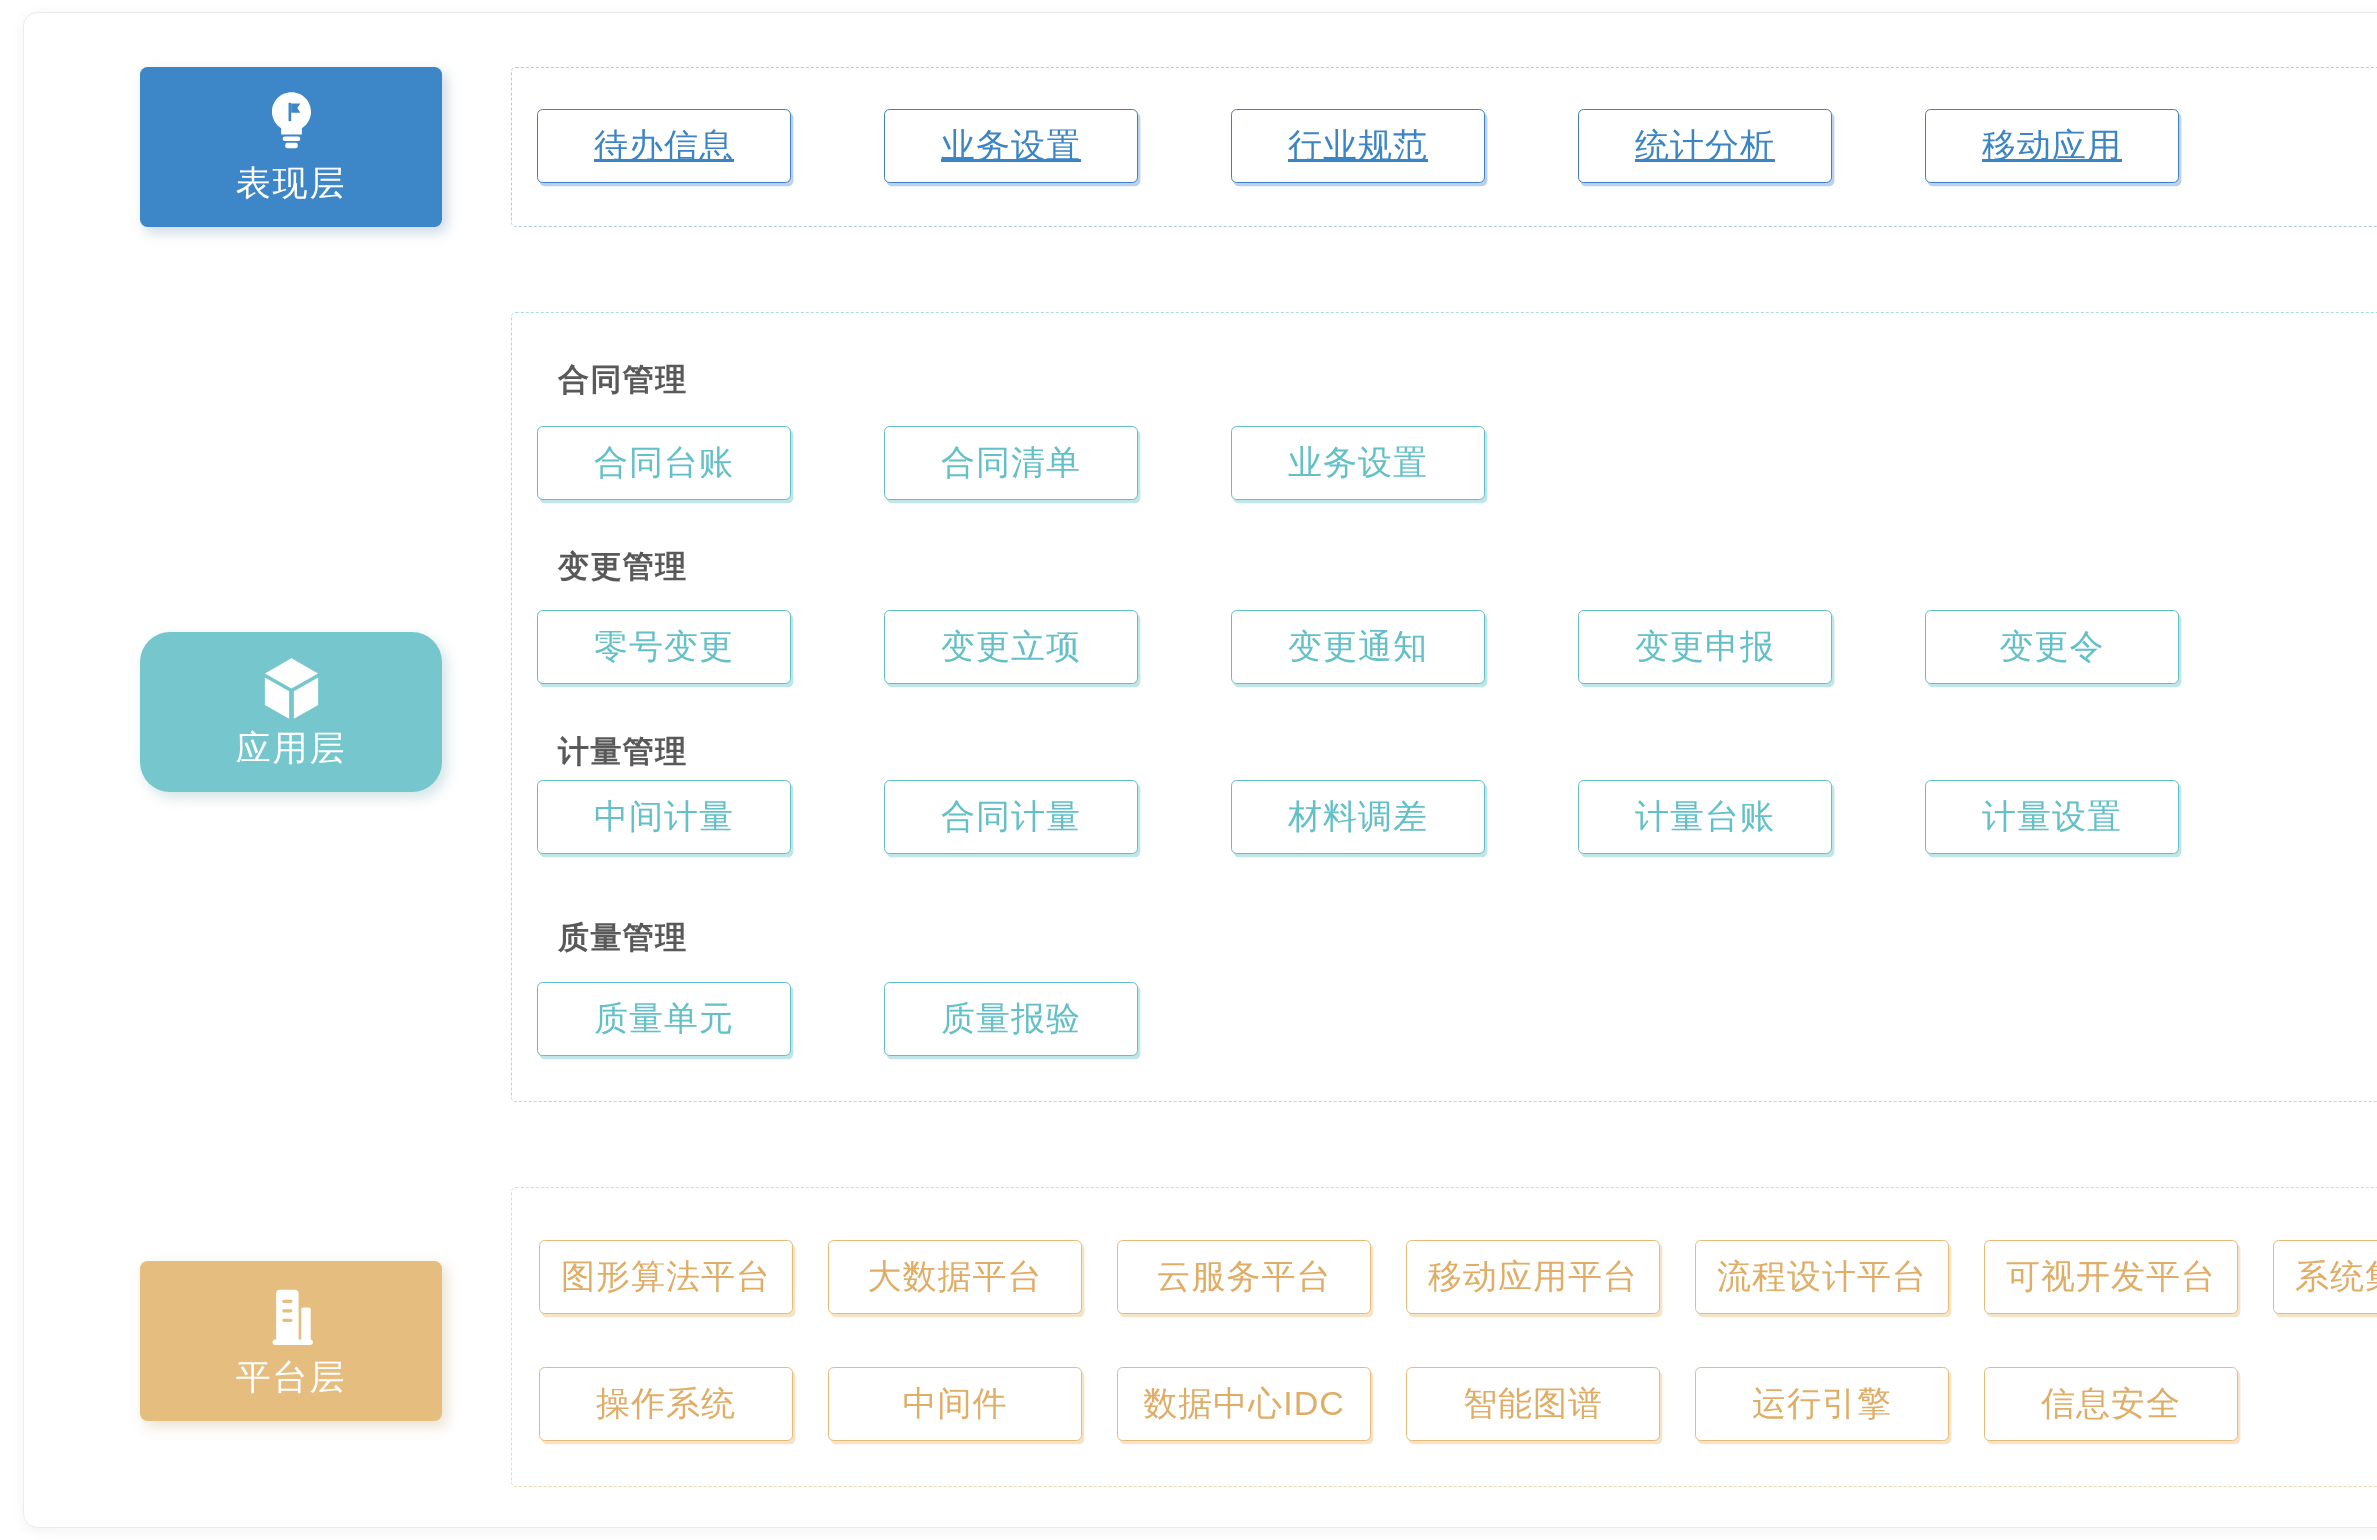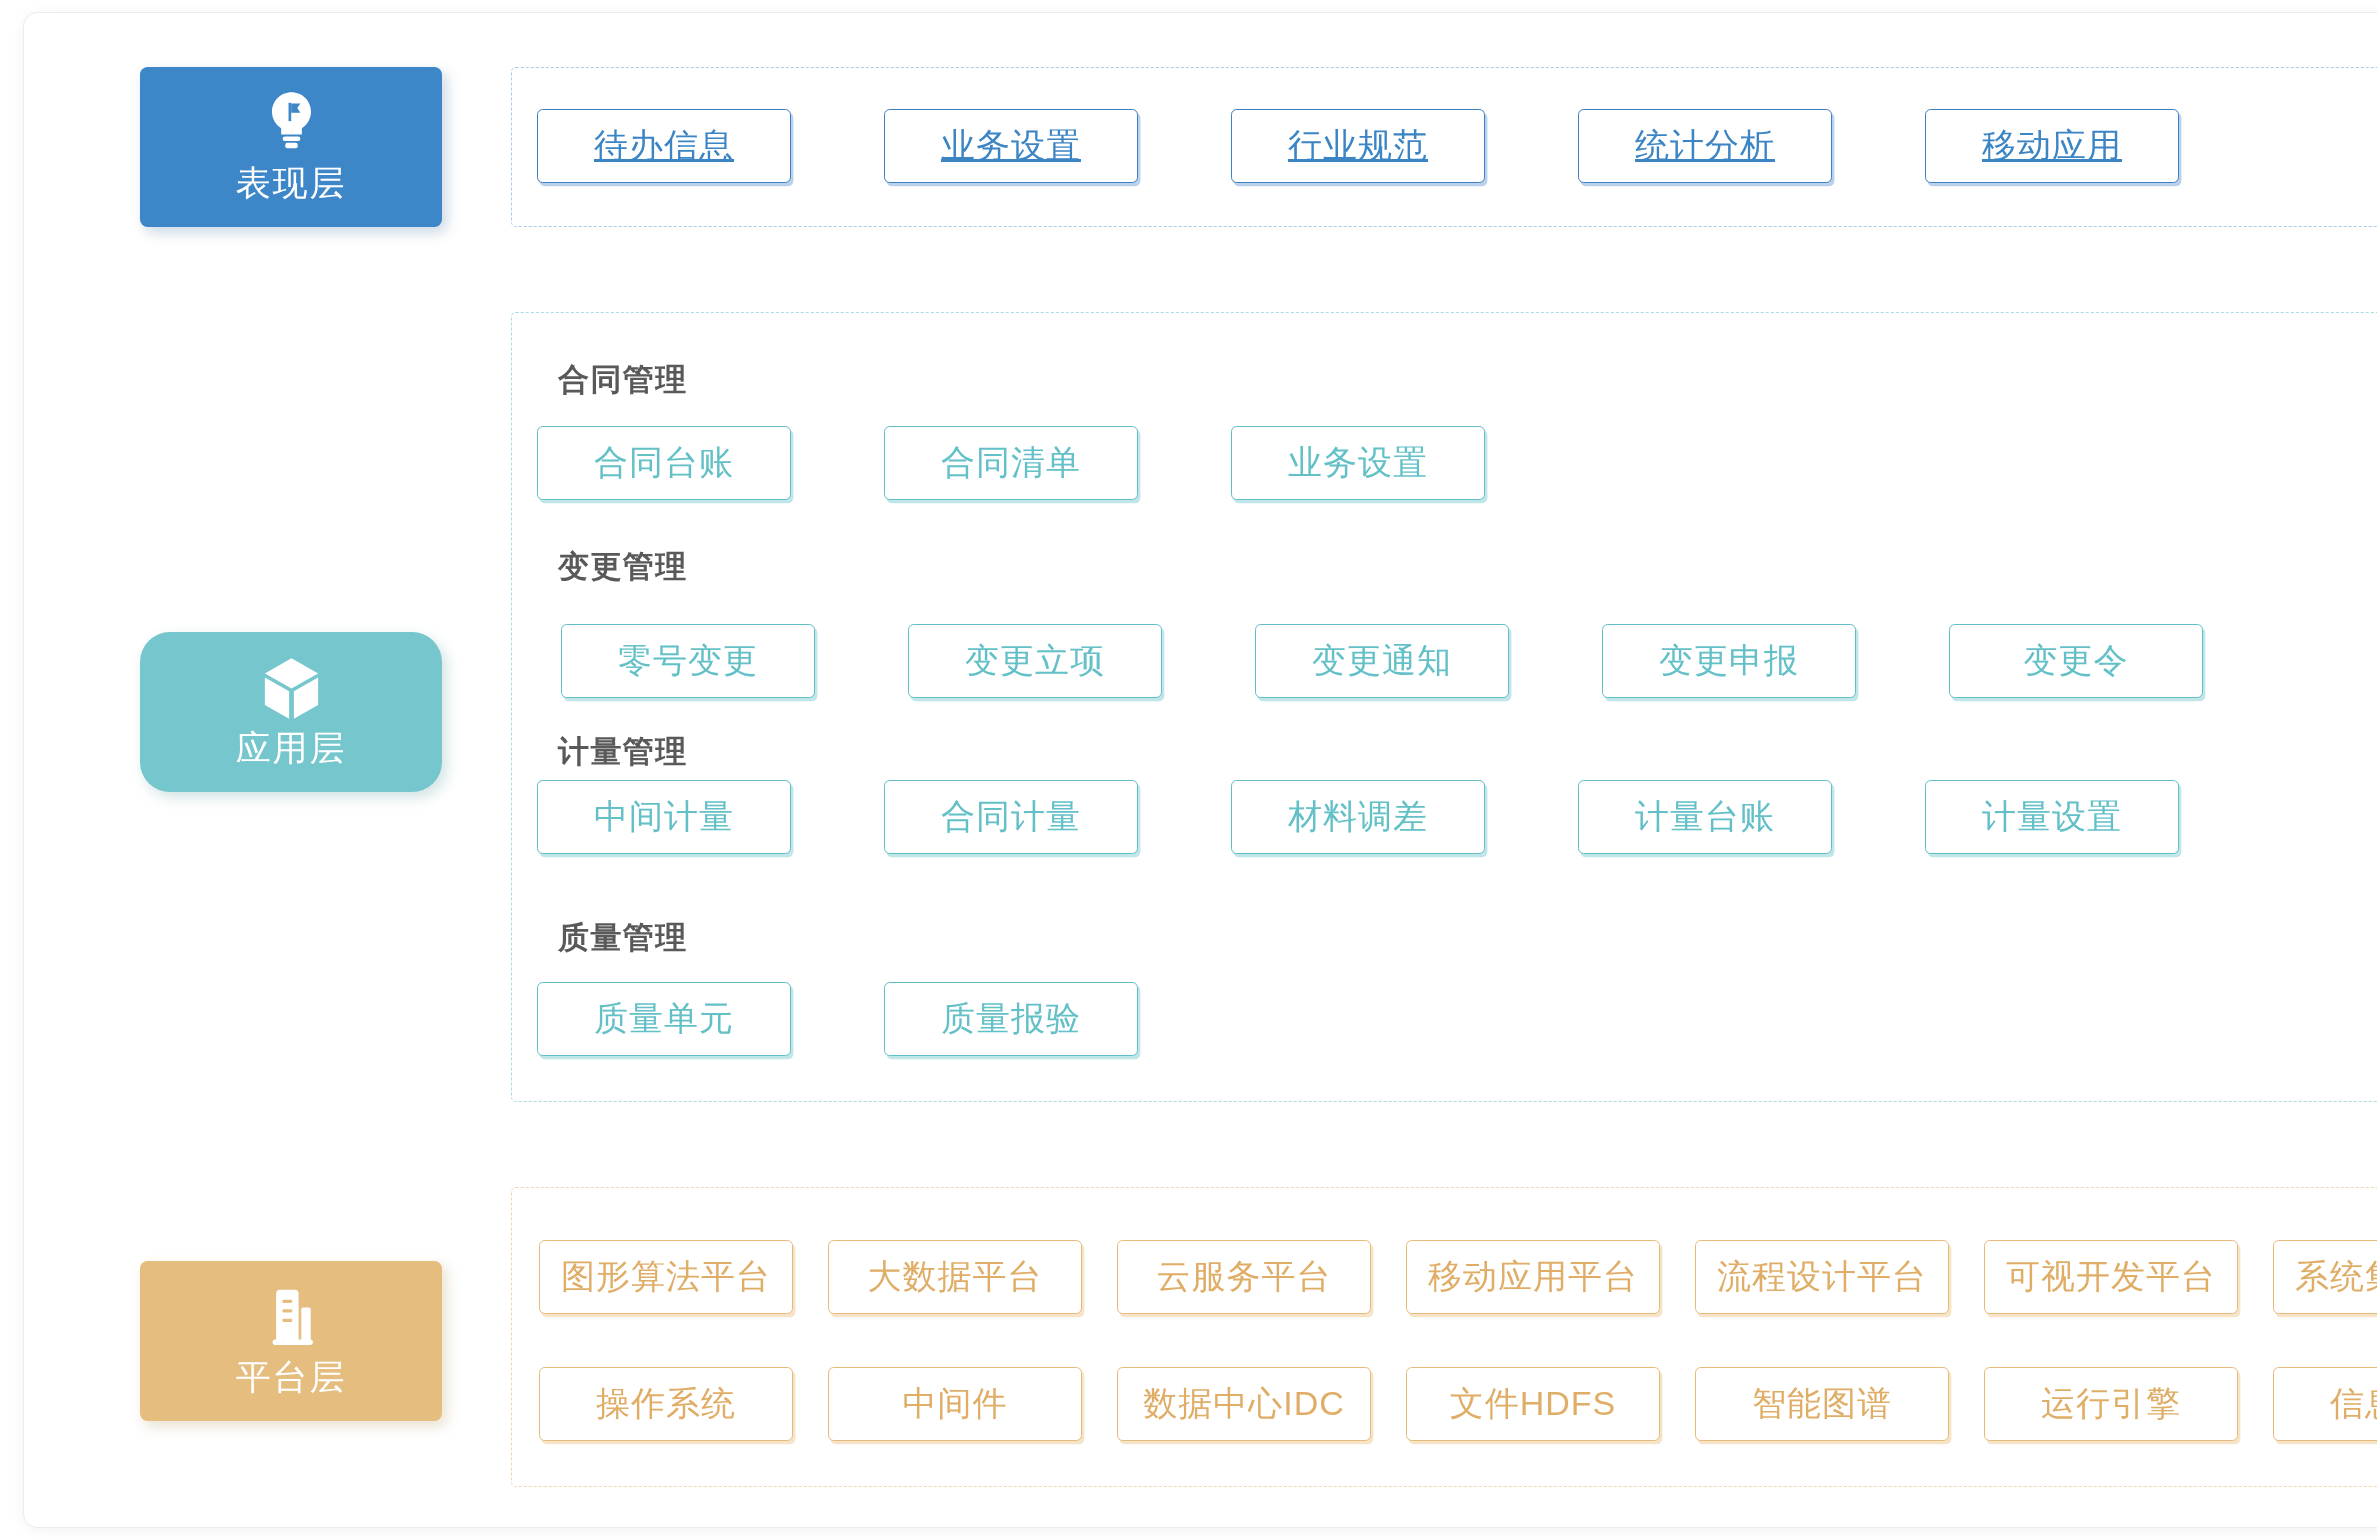--- a/index.html
+++ b/index.html
@@ -86,21 +86,21 @@
 
 <div class="container container-application">
   <div class="group-title" style="top:46px;">合同管理</div>
   <div class="row row-gap-lg" style="top:113px;">
     <div class="chip chip-teal">合同台账</div>
     <div class="chip chip-teal">合同清单</div>
     <div class="chip chip-teal">业务设置</div>
   </div>
 
   <div class="group-title" style="top:233px;">变更管理</div>
-  <div class="row row-gap-lg" style="top:311px;margin-left:24px;">
+  <div class="row row-gap-lg" style="top:297px;">
     <div class="chip chip-teal">零号变更</div>
     <div class="chip chip-teal">变更立项</div>
     <div class="chip chip-teal">变更通知</div>
     <div class="chip chip-teal">变更申报</div>
     <div class="chip chip-teal">变更令</div>
   </div>
 
   <div class="group-title" style="top:418px;">计量管理</div>
   <div class="row row-gap-lg" style="top:467px;">
     <div class="chip chip-teal">中间计量</div>
@@ -138,19 +138,18 @@
     <div class="chip chip-tan">云服务平台</div>
     <div class="chip chip-tan">移动应用平台</div>
     <div class="chip chip-tan">流程设计平台</div>
     <div class="chip chip-tan">可视开发平台</div>
     <div class="chip chip-tan">系统集成平台</div>
   </div>
   <div class="row row-gap-sm" style="top:179px;">
     <div class="chip chip-tan">操作系统</div>
     <div class="chip chip-tan">中间件</div>
     <div class="chip chip-tan">数据中心IDC</div>
-    <div class="chip chip-tan">文件HDFS</div>
     <div class="chip chip-tan">智能图谱</div>
     <div class="chip chip-tan">运行引擎</div>
     <div class="chip chip-tan">信息安全</div>
   </div>
 </div>
 
 
 </body></html>

